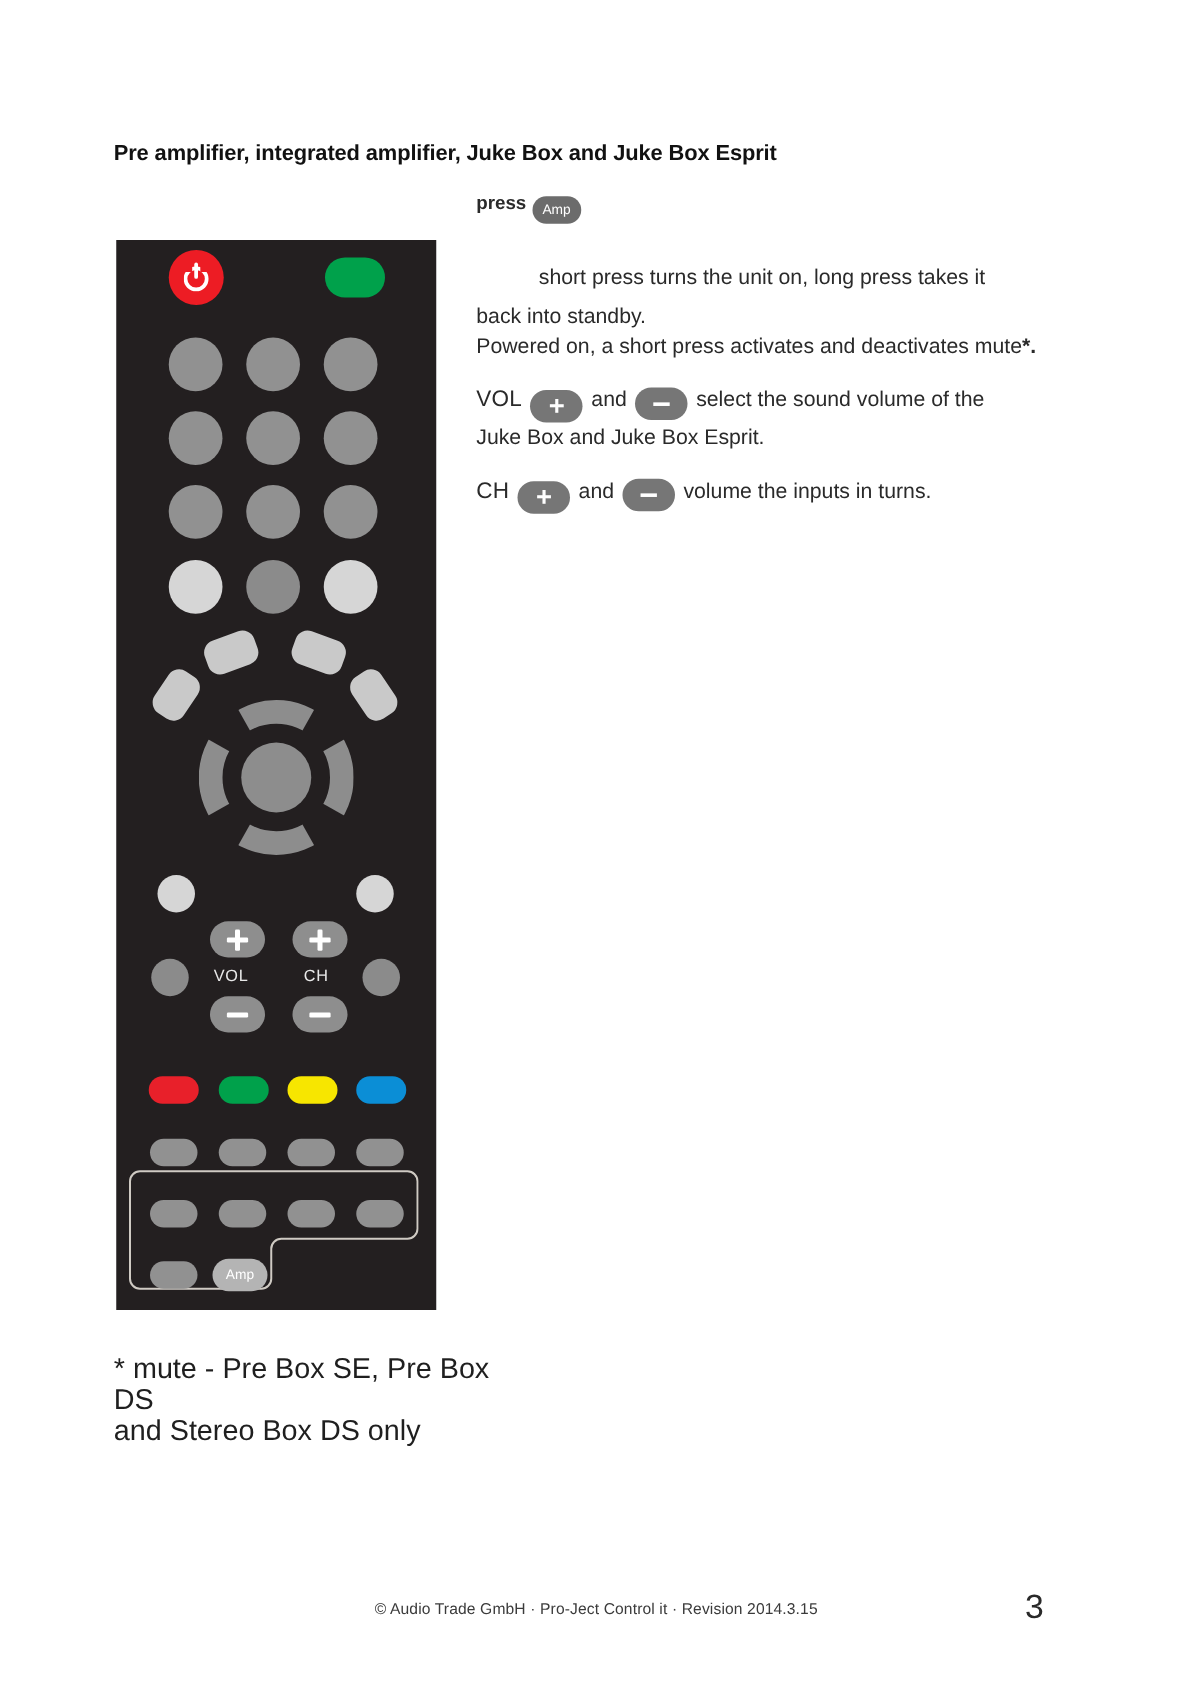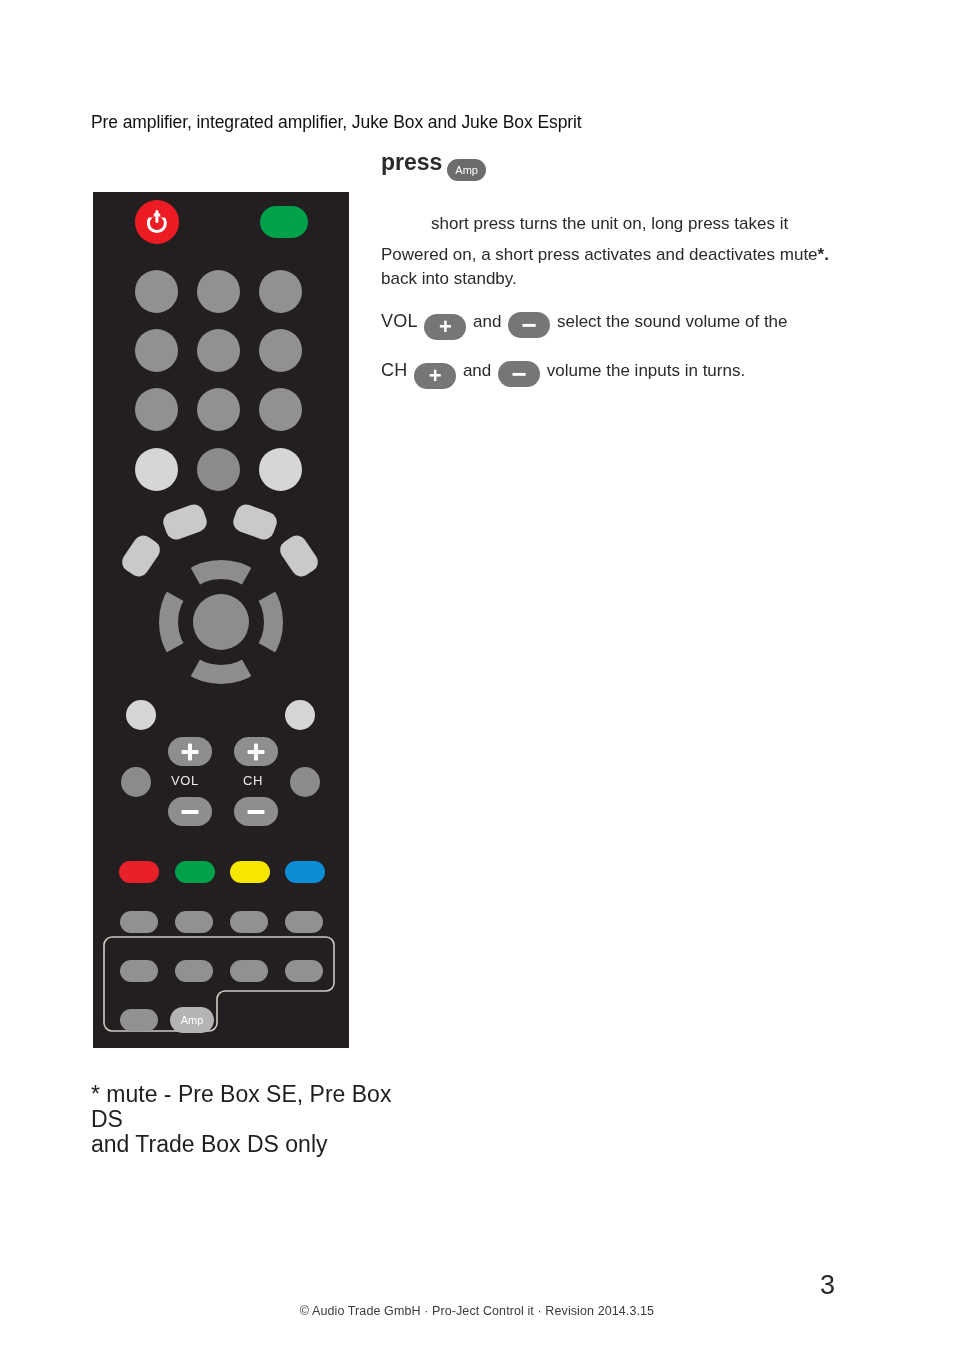--- a/index.html
+++ b/index.html
@@ -15,42 +15,42 @@
     color: #1a1a1a;
     overflow: hidden;
   }
 
   
   .page-heading {
     position: absolute;
     left: 91px;
     top: 112px;
     font-size: 17.5px;
-    font-weight: normal;
+    font-weight: bold;
     letter-spacing: -0.1px;
     color: #111;
     white-space: nowrap;
   }
 
   
   .instructions {
     position: absolute;
     left: 381px;
     top: 150px;
     width: 520px;
     font-size: 17px;
     line-height: 24px;
     color: #2a2a2a;
   }
   .instr-block { margin-bottom: 18px; }
   .instr-line { display: block; }
 
   .label-strong {
     font-weight: bold;
-    font-size: 23px;
+    font-size: 15px;
   }
   .label-plain {
     font-size: 18px;
     letter-spacing: 0.2px;
   }
 
   
   .badge {
     display: inline-block;
     vertical-align: -6px;
@@ -257,21 +257,20 @@
     color: #1f1f1f;
   }
 
   
   .footer {
     position: absolute;
     left: 0;
     top: 1278px;
     width: 954px;
     text-align: center;
-    margin-top: 23px;
   }
   .footer-text {
     display: inline-block;
     font-size: 12.5px;
     color: #3b3b3b;
     letter-spacing: 0.1px;
   }
   .page-number {
     position: absolute;
     left: 820px;
@@ -375,45 +374,46 @@
 
   <div class="instr-block">
     <span class="label-strong">press</span>
     <span class="badge badge-amp">Amp</span>
   </div>
 
   <div class="instr-block">
     <span class="power-inline">
       <span class="power-circle"></span>
     </span><span>short press turns the unit on, long press takes it</span>
+    <span class="instr-line">back into standby.</span>
     <span class="instr-line">
       <span>Powered on, a short press activates and deactivates mute</span><b>*.</b>
     </span>
-    <span class="instr-line">back into standby.</span>
   </div>
 
   <div class="instr-block">
     <span class="label-plain">VOL</span>
     <span class="badge badge-pm">+</span>
     <span>and</span>
     <span class="badge badge-pm minus">−</span>
     <span>select the sound volume of the</span>
+    <span class="instr-line">Juke Box and Juke Box Esprit.</span>
   </div>
 
   <div class="instr-block">
     <span class="label-plain">CH</span>
     <span class="badge badge-pm">+</span>
     <span>and</span>
     <span class="badge badge-pm minus">−</span>
     <span>volume the inputs in turns.</span>
   </div>
 
 </div>
 
 <div class="footnote">
   <span class="instr-line">* mute - Pre Box SE, Pre Box DS</span>
-  <span class="instr-line">and Trade Box DS only</span>
+  <span class="instr-line">and Stereo Box DS only</span>
 </div>
 
 <div class="footer">
   <span class="footer-text">© Audio Trade GmbH · Pro-Ject Control it · Revision 2014.3.15</span>
 </div>
 <div class="page-number">3</div>
 
 </body></html>

